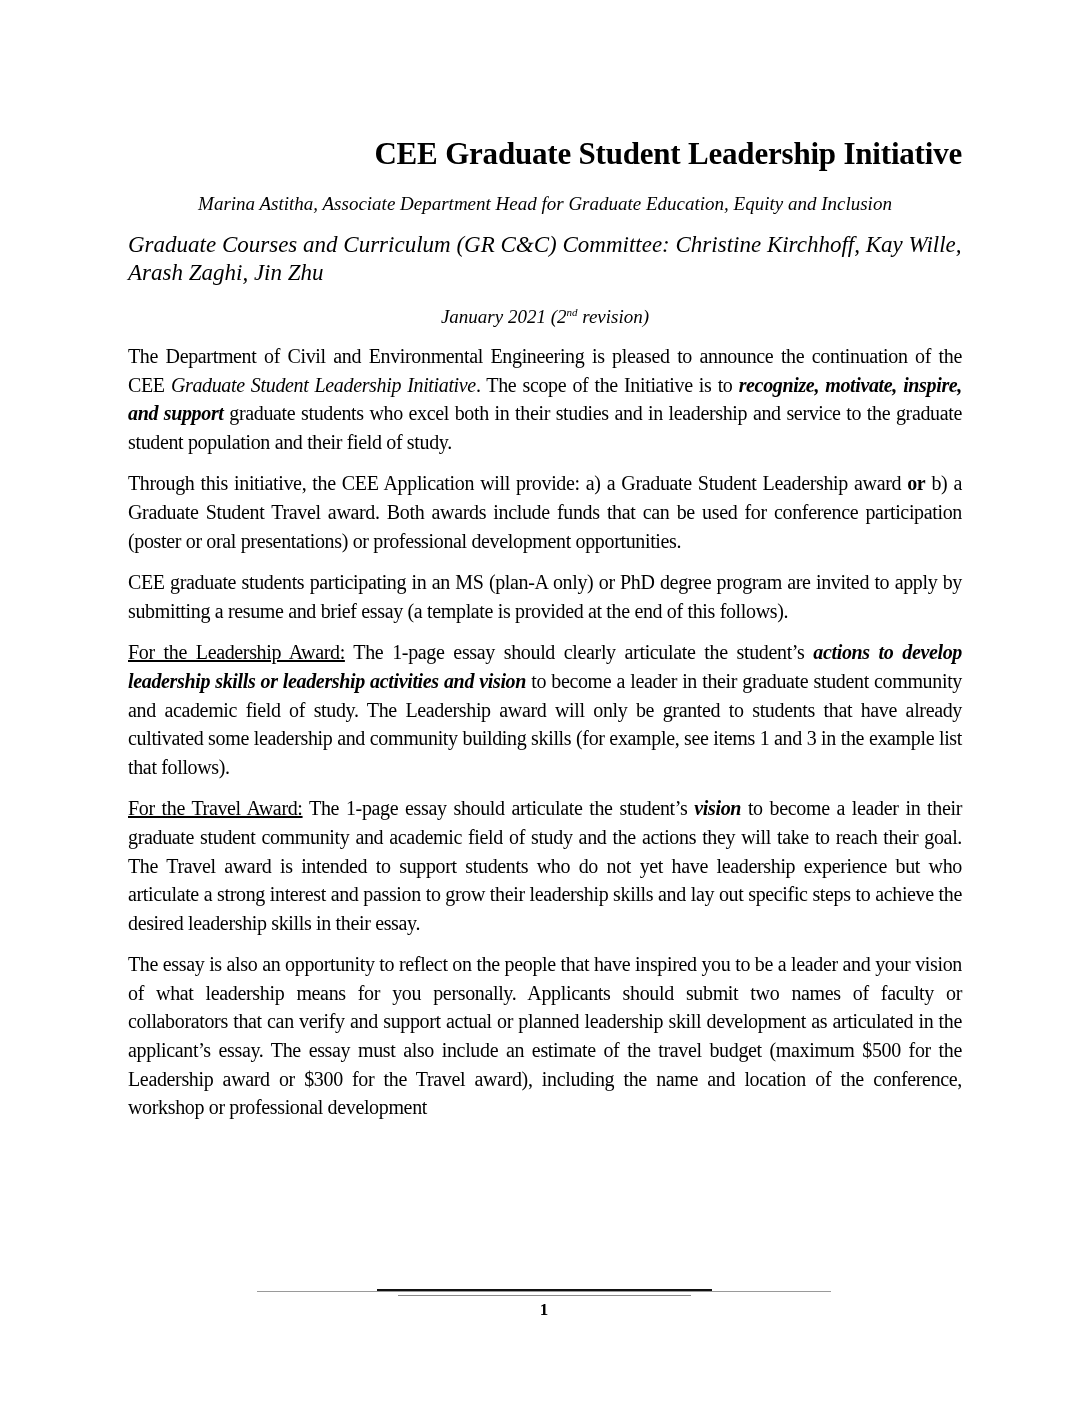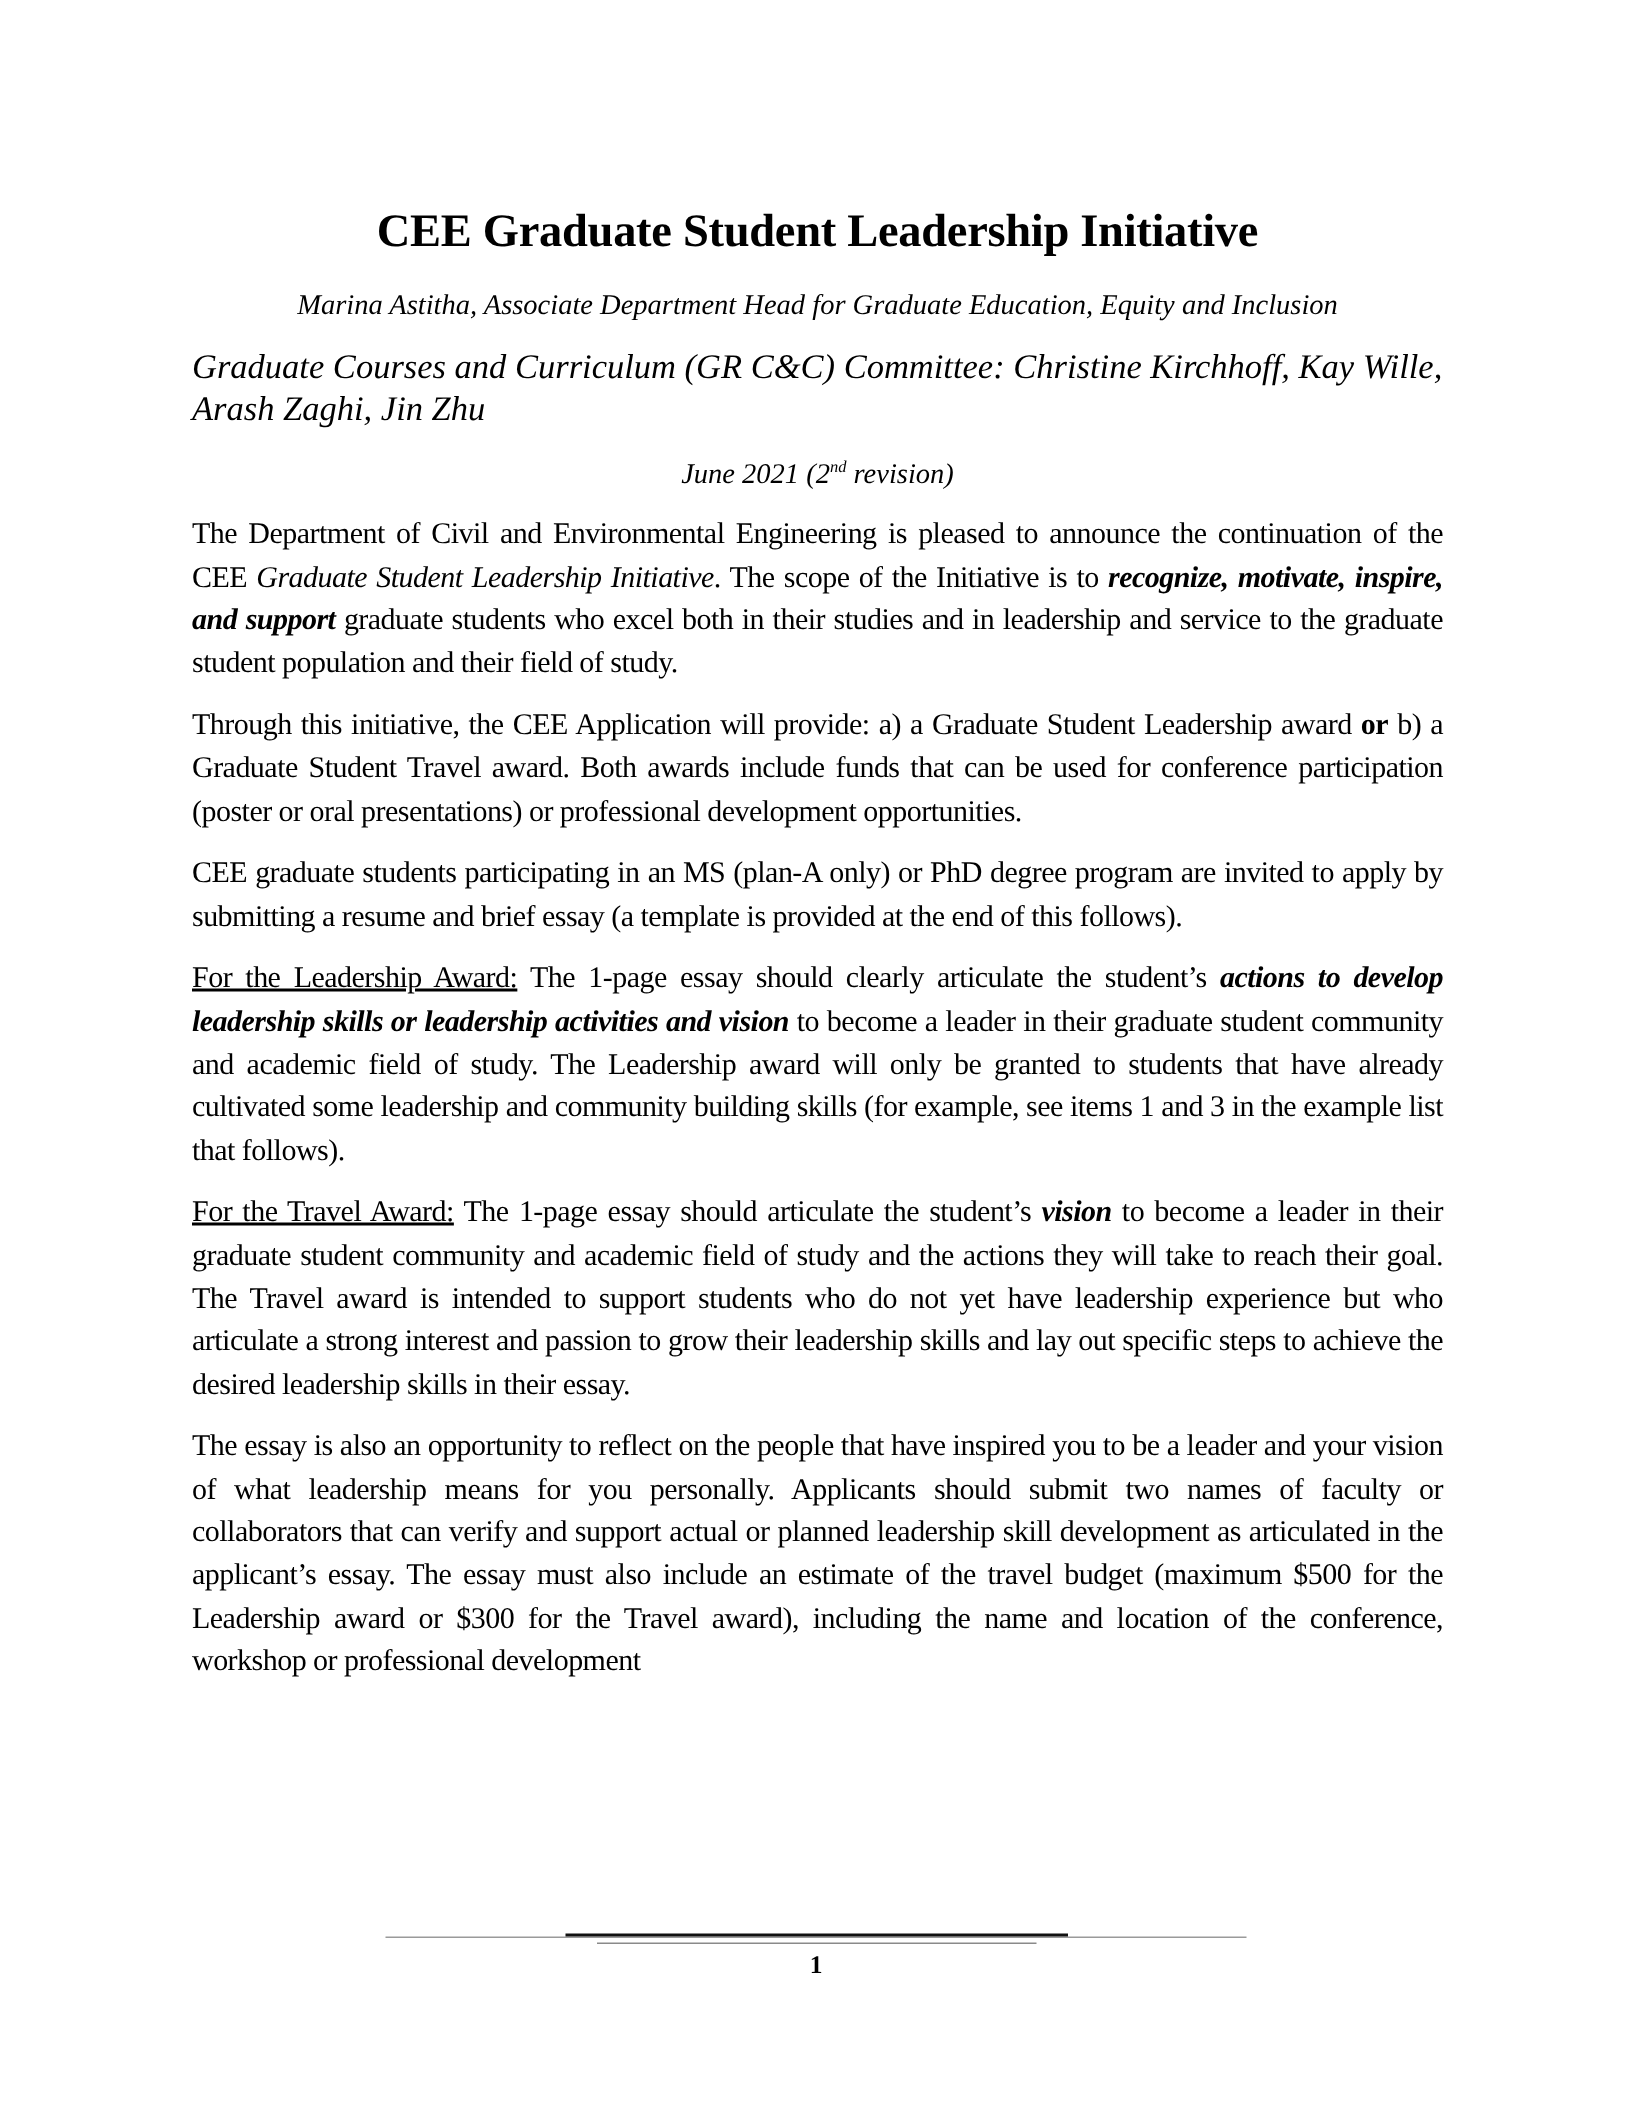--- a/index.html
+++ b/index.html
@@ -21,21 +21,21 @@
       width: 1088px;
       height: 1408px;
     }
     .content {
       position: absolute;
       left: 128px;
       top: 132px;
       width: 834px;
     }
     .title {
-      text-align: center;
+      text-align: right;
       font-weight: bold;
       font-size: 31px;
       line-height: 44px;
       margin: 0 0 14px 0;
       letter-spacing: -0.2px;
     }
     .author {
       text-align: center;
       font-style: italic;
       font-size: 19px;
@@ -124,21 +124,21 @@
 
 <div class="page">
   <div class="content">
 
     <h1 class="title">CEE Graduate Student Leadership Initiative</h1>
 
     <div class="author">Marina Astitha, Associate Department Head for Graduate Education, Equity and Inclusion</div>
 
     <div class="committee">Graduate Courses and Curriculum (GR C&amp;C) Committee: Christine Kirchhoff, Kay Wille, Arash Zaghi, Jin Zhu</div>
 
-    <div class="date"><span>June 2021 (2</span><sup>nd</sup><span> revision)</span></div>
+    <div class="date"><span>January 2021 (2</span><sup>nd</sup><span> revision)</span></div>
 
     <p class="body"><span>The Department of Civil and Environmental Engineering is pleased to announce the continuation of the CEE </span><span class="i">Graduate Student Leadership Initiative</span><span>. The scope of the Initiative is to </span><span class="bi">recognize, motivate, inspire, and support</span><span> graduate students who excel both in their studies and in leadership and service to the graduate student population and their field of study.</span></p>
 
     <p class="body"><span>Through this initiative, the CEE Application will provide: a) a Graduate Student Leadership award </span><span class="b">or</span><span> b) a Graduate Student Travel award. Both awards include funds that can be used for conference participation (poster or oral presentations) or professional development opportunities.</span></p>
 
 
     <p class="body">CEE graduate students participating in an MS (plan-A only) or PhD degree program are invited to apply by submitting a resume and brief essay (a template is provided at the end of this follows).</p>
 
     <p class="body"><span class="u">For the Leadership Award:</span><span> The 1-page essay should clearly articulate the student’s </span><span class="bi">actions to develop leadership skills or leadership activities and vision</span><span> to become a leader in their graduate student community and academic field of study. The Leadership award will only be granted to students that have already cultivated some leadership and community building skills (for example, see items 1 and 3 in the example list that follows).</span></p>
 

